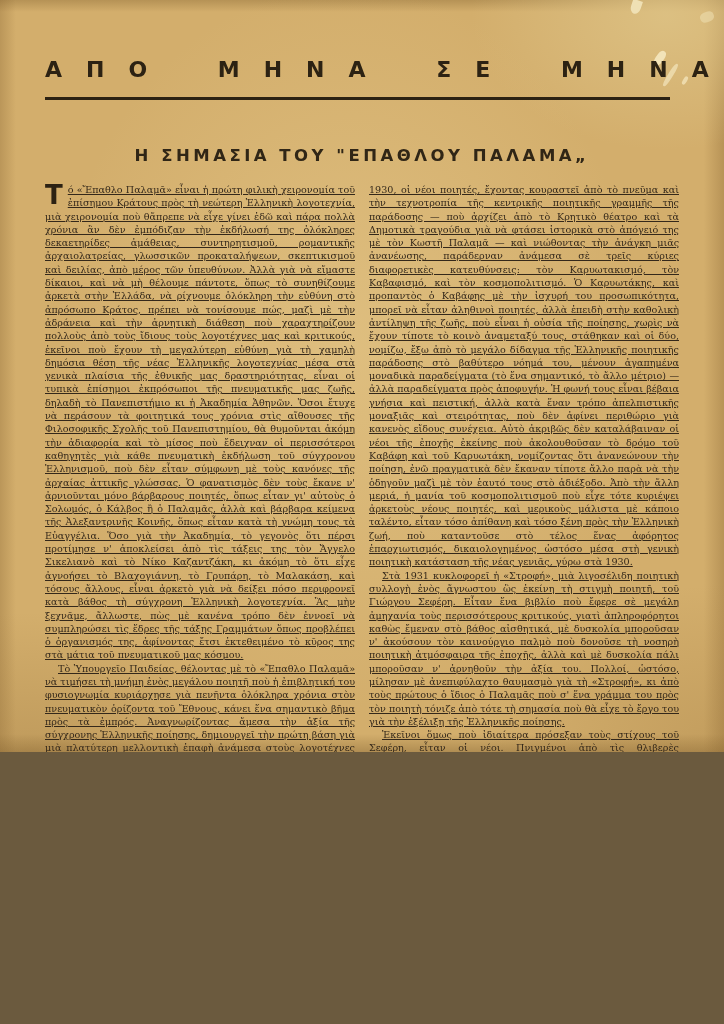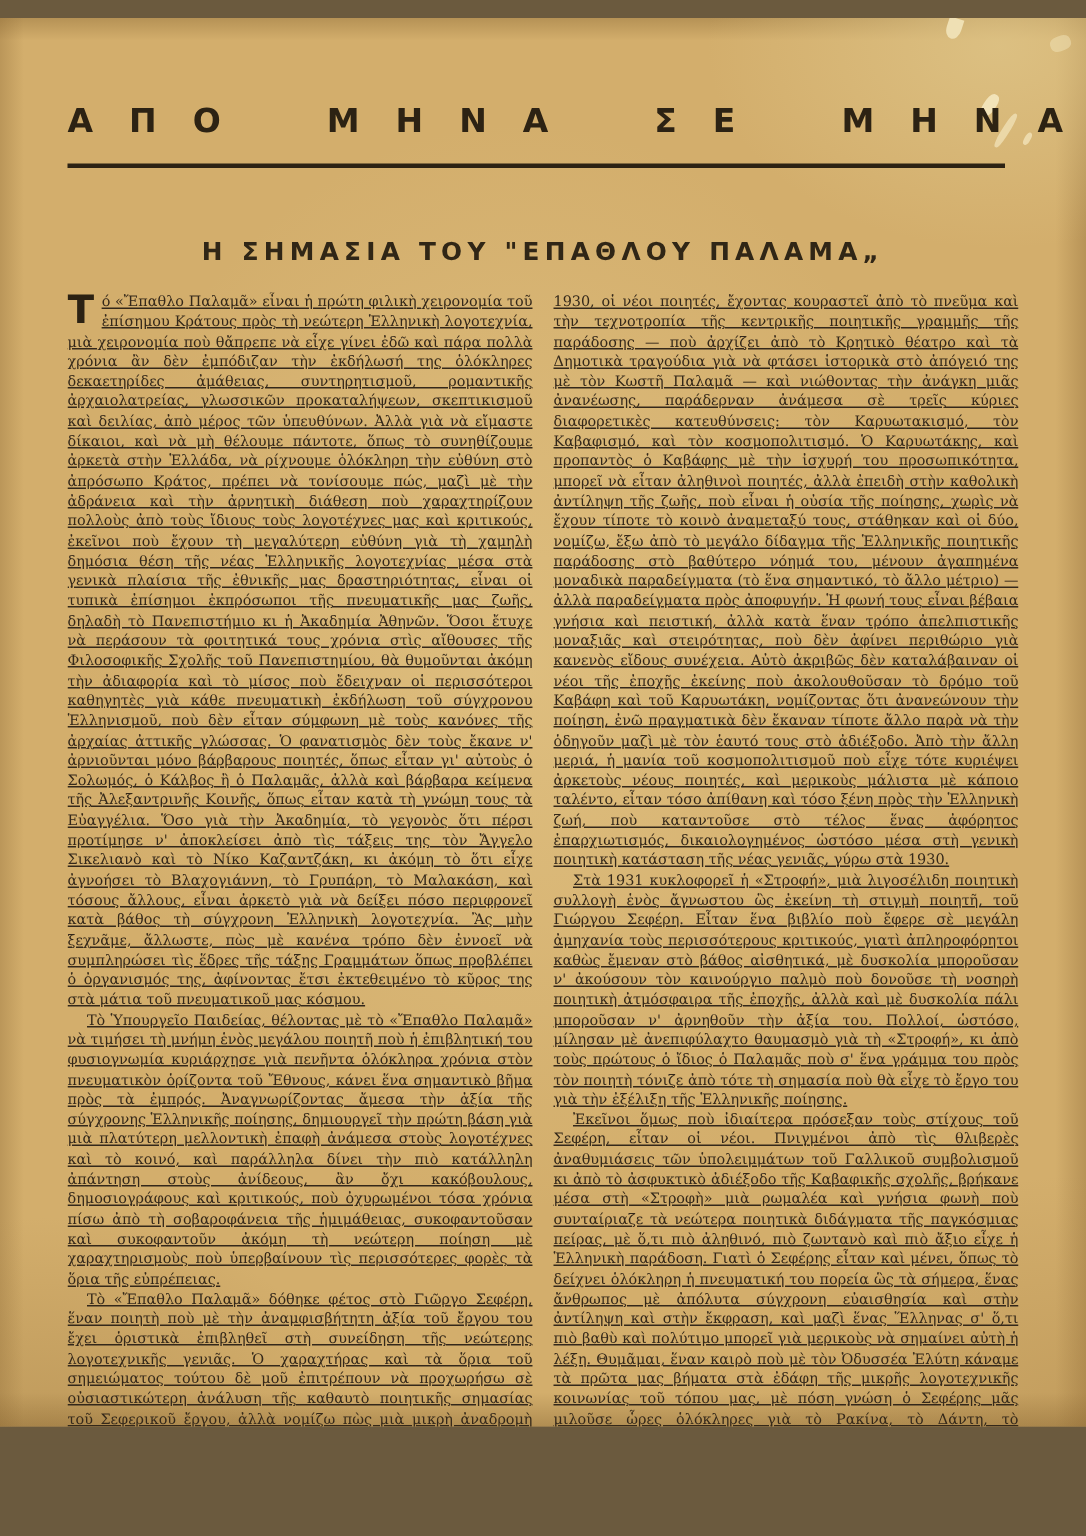--- a/index.html
+++ b/index.html
@@ -1,19 +1,19 @@
 <!DOCTYPE html>
 <html lang="el"><head>
 <meta charset="utf-8">
 <style>
   html,body{margin:0;padding:0;background:#6b5a3e;}
   .page{
     position:relative;
-    width:724px;height:939px;
-    margin:12px auto;
+    width:724px;height:752px;
+    margin:0 auto;
     overflow:hidden;
     background-color:#d3ae6c;
     background-image:
       radial-gradient(ellipse 420px 520px at 48% 46%, rgba(236,210,150,.45) 0%, rgba(236,210,150,0) 70%),
       radial-gradient(ellipse 260px 180px at 92% 2%, rgba(222,196,135,.8) 0%, rgba(222,196,135,0) 75%),
       radial-gradient(ellipse 300px 200px at 4% 100%, rgba(146,110,55,.30) 0%, rgba(146,110,55,0) 70%),
       radial-gradient(ellipse 340px 240px at 100% 100%, rgba(150,112,55,.28) 0%, rgba(150,112,55,0) 70%),
       linear-gradient(to right, rgba(130,95,45,.30) 0%, rgba(130,95,45,0) 2.2%, rgba(130,95,45,0) 97.2%, rgba(130,95,45,.34) 100%),
       linear-gradient(to bottom, rgba(125,92,42,.34) 0%, rgba(125,92,42,0) 1.6%, rgba(125,92,42,0) 97.6%, rgba(120,88,40,.38) 100%);
     font-family:"DejaVu Serif", serif;

